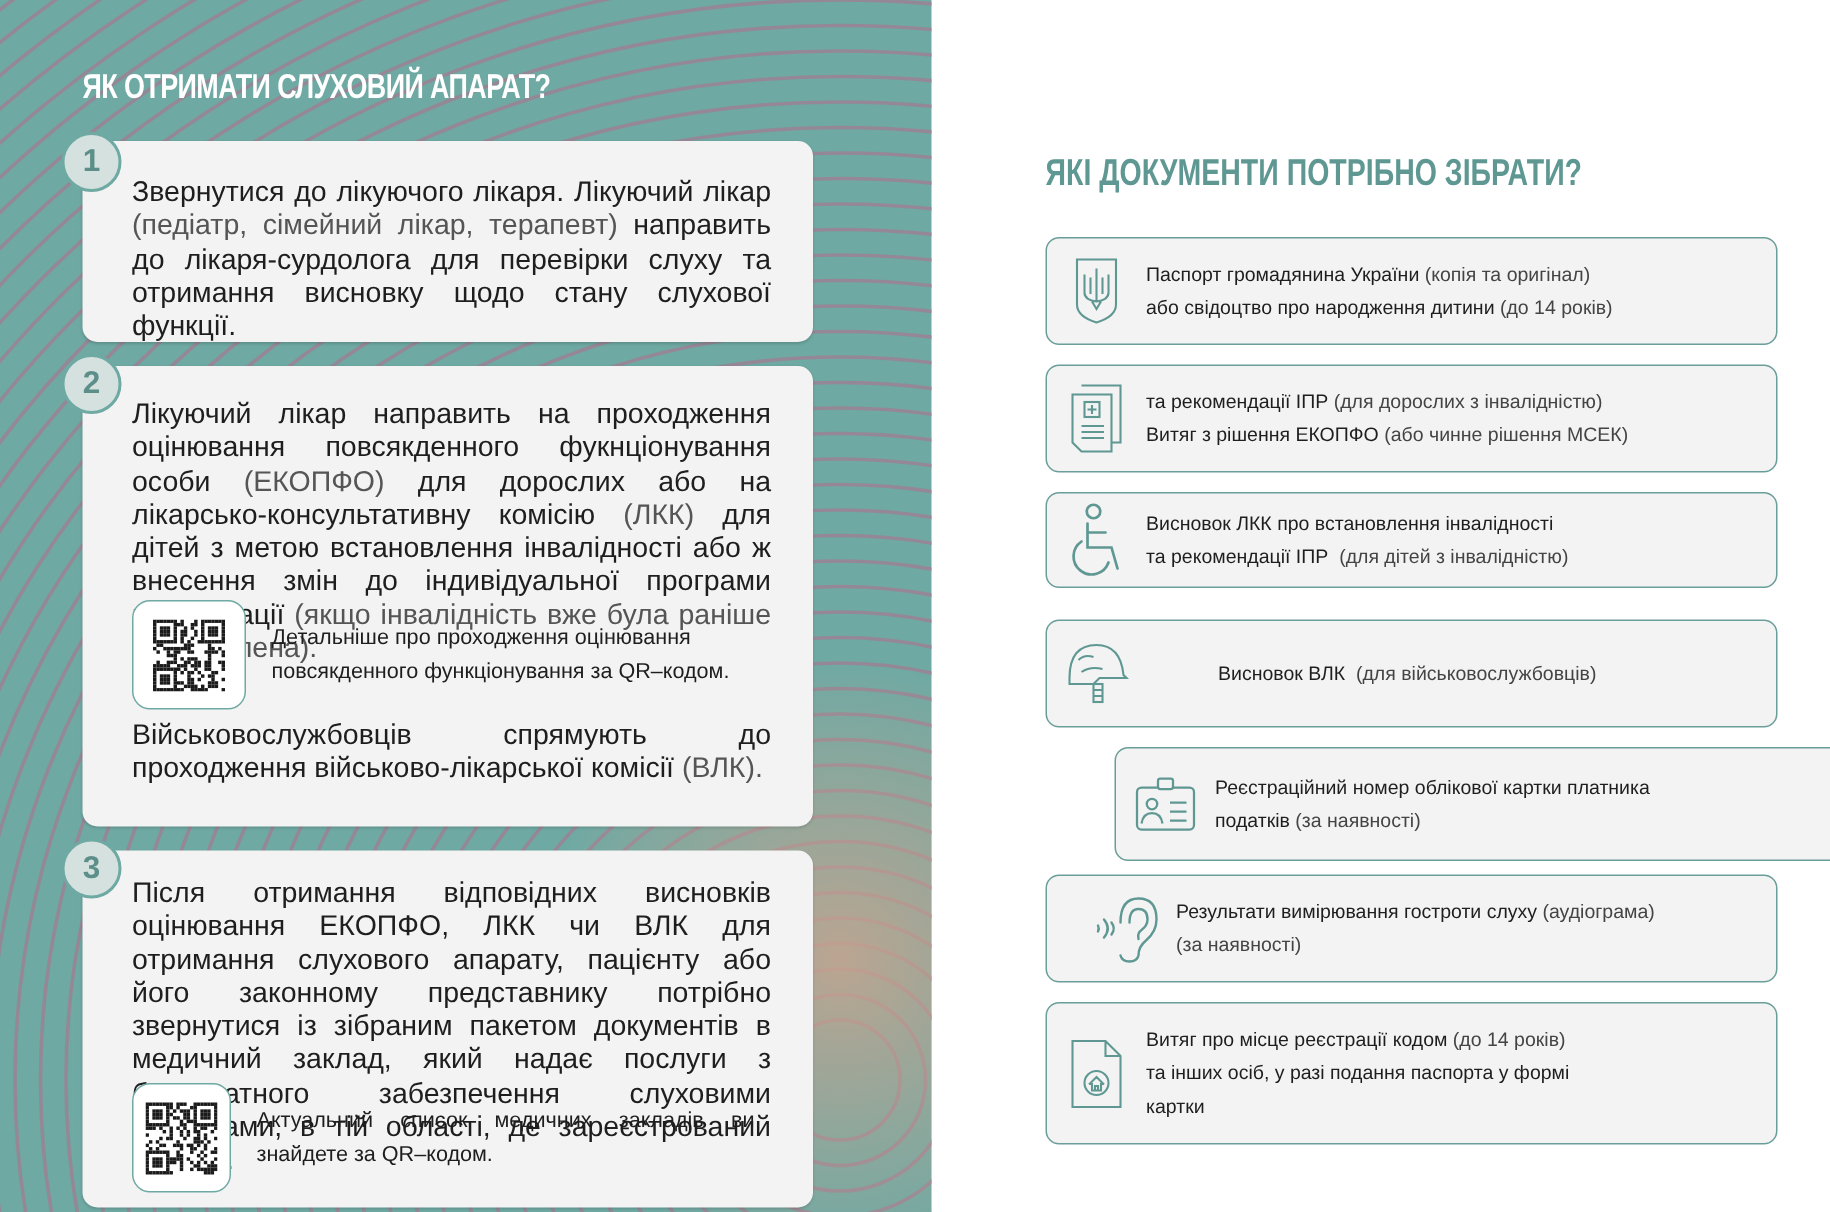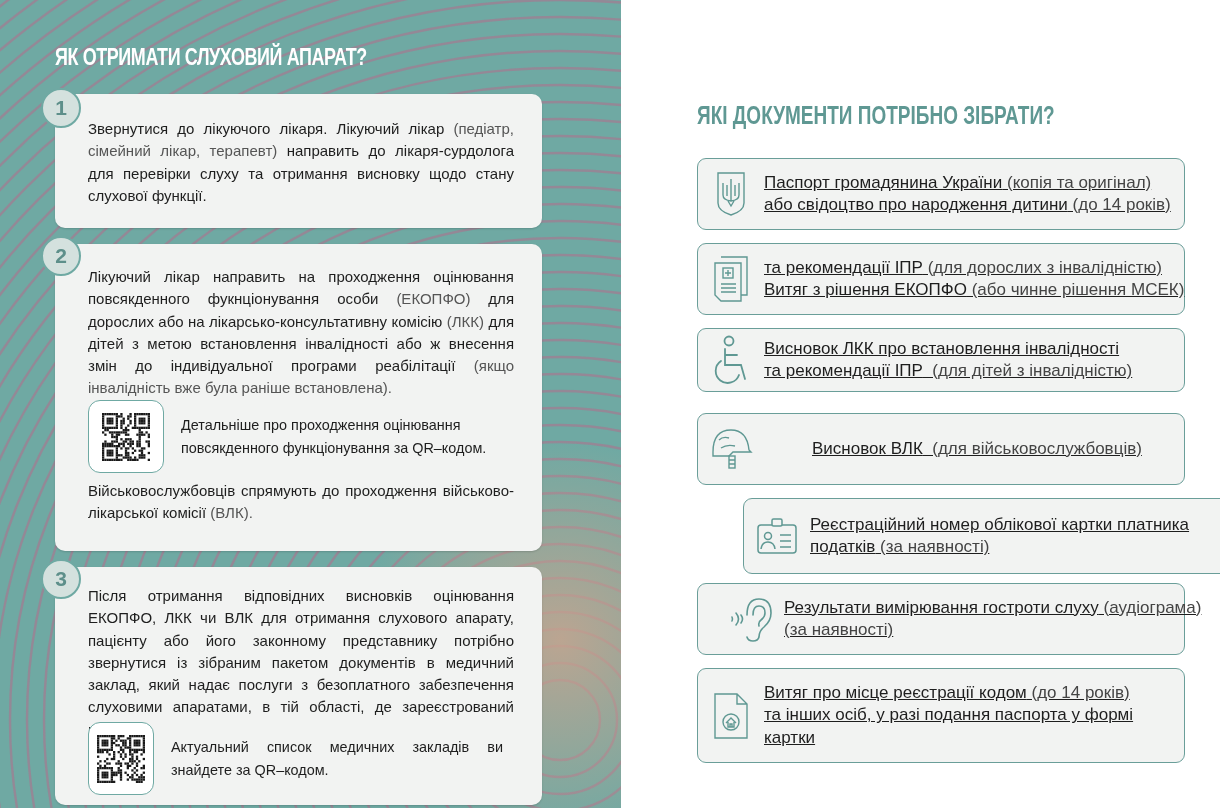--- a/index.html
+++ b/index.html
@@ -26,21 +26,21 @@
   }
   .step-badge {
     position: absolute; width: 40px; height: 40px; border-radius: 50%;
     background: #d4e1de; border: 2px solid #6fa9a3;
     color: #5d8f8a; font-weight: bold; font-size: 21px;
     display: flex; align-items: center; justify-content: center;
     left: 41px;
   }
   .step-text {
     position: absolute; left: 33px; right: 28px;
-    font-size: 15px; line-height: 22.3px; text-align: justify;
+    font-size: 19px; line-height: 22.3px; text-align: justify;
   }
   .step-text .light { color: #555; font-weight: normal; }
   .step-text .strong { color: #1e1e1e; }
   .qr-block { position: absolute; left: 33px; display: flex; align-items: center; }
   .qr-box {
     width: 76px; height: 73px; border: 1.5px solid #6fa9a3; border-radius: 12px;
     background: #fff; display: flex; align-items: center; justify-content: center;
   }
   .qr-text { margin-left: 17px; font-size: 14.4px; line-height: 22.3px; width: 325px; }
 
@@ -50,21 +50,21 @@
     font-family: "Liberation Sans", sans-serif; font-weight: bold;
     font-size: 25px; color: #5f9893;
     transform: scaleX(0.76); transform-origin: left top; white-space: nowrap;
   }
   .doc-card {
     position: absolute; left: 697px; width: 488px;
     background: #f2f3f2; border: 1.5px solid #6a9e99; border-radius: 9px;
     display: flex; align-items: center;
   }
   .doc-icon { width: 66px; display: flex; justify-content: center; align-items: center; flex-shrink: 0; }
-  .doc-text { font-size: 17px; line-height: 22.5px; color: #1e1e1e; text-decoration: underline; }
+  .doc-text { font-size: 13px; line-height: 22.5px; color: #1e1e1e; }
   .doc-text .light { color: #444; }
 </style>
 </head>
 <body>
 
 <div class="left-panel">
   <svg class="bg" width="621" height="808">
     <defs>
       <radialGradient id="warm" cx="560" cy="640" r="200" gradientUnits="userSpaceOnUse">
         <stop offset="0" stop-color="#c9a48e" stop-opacity="0.85"></stop>

